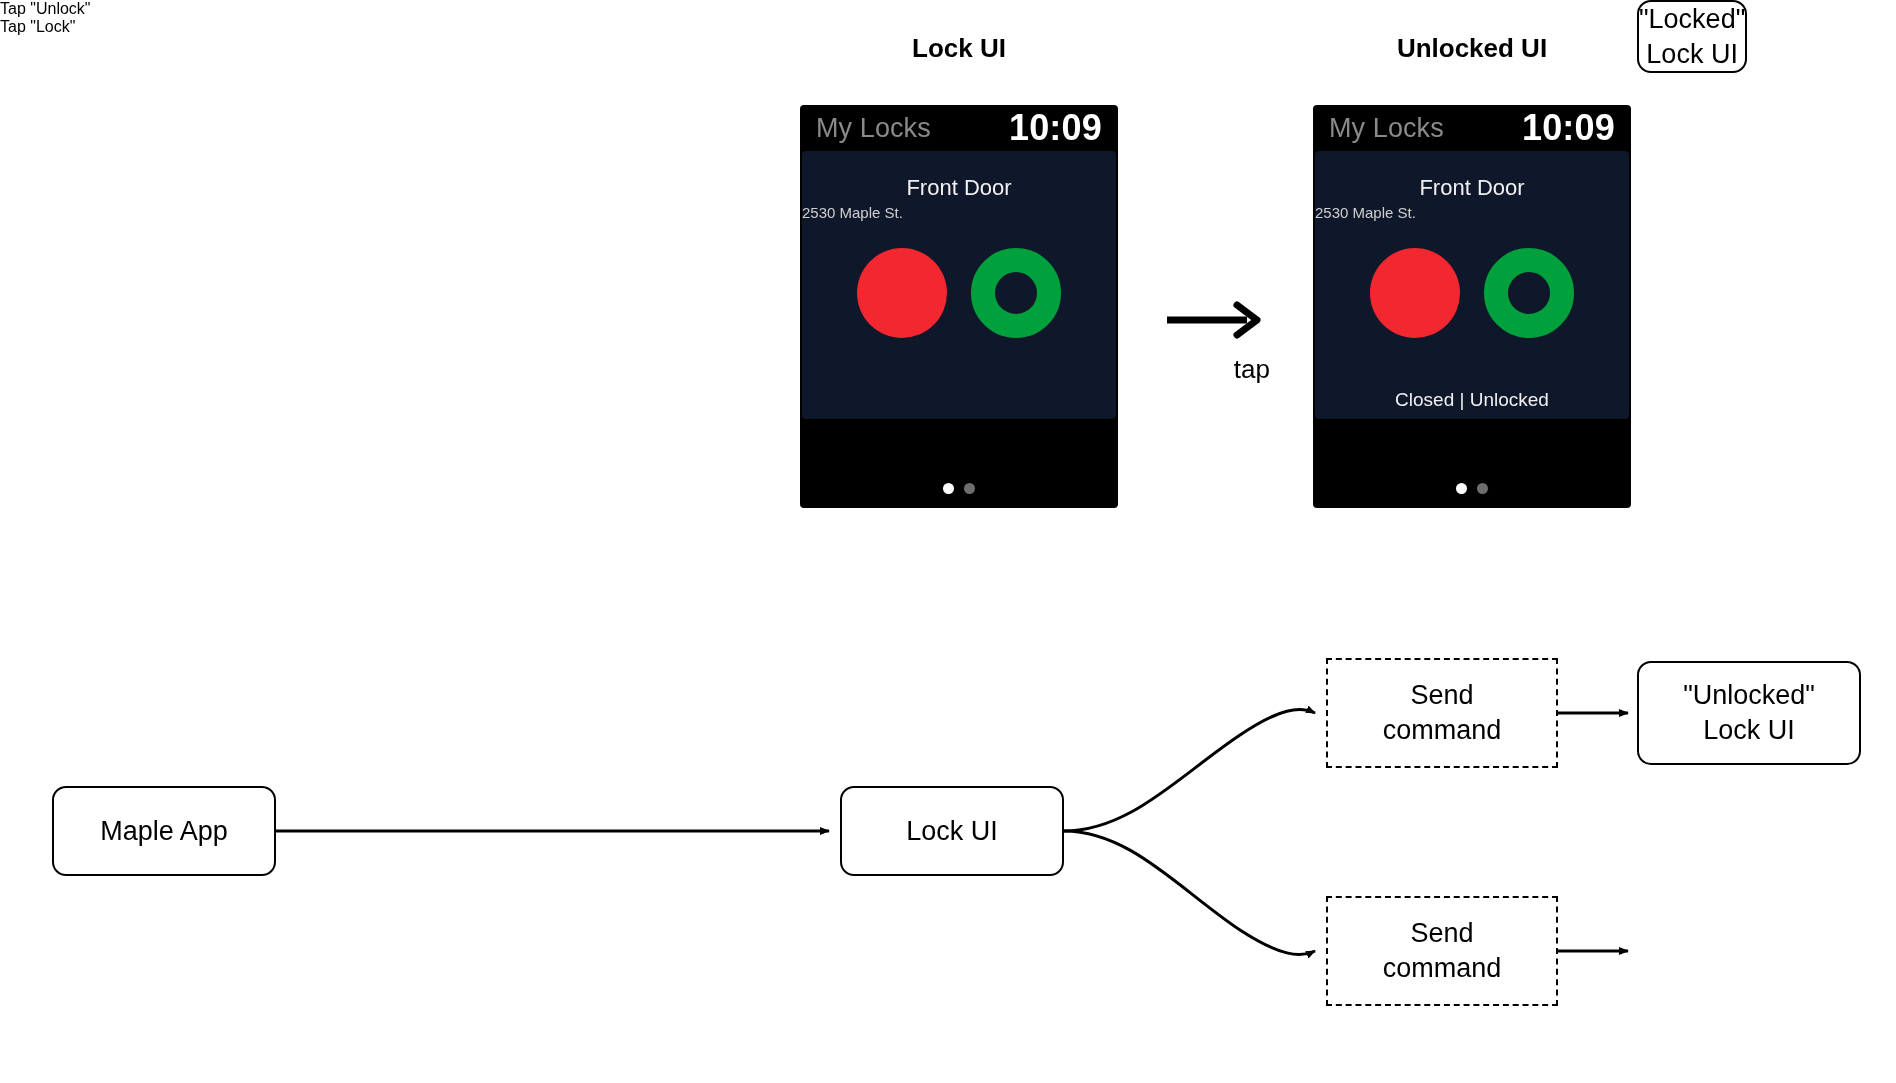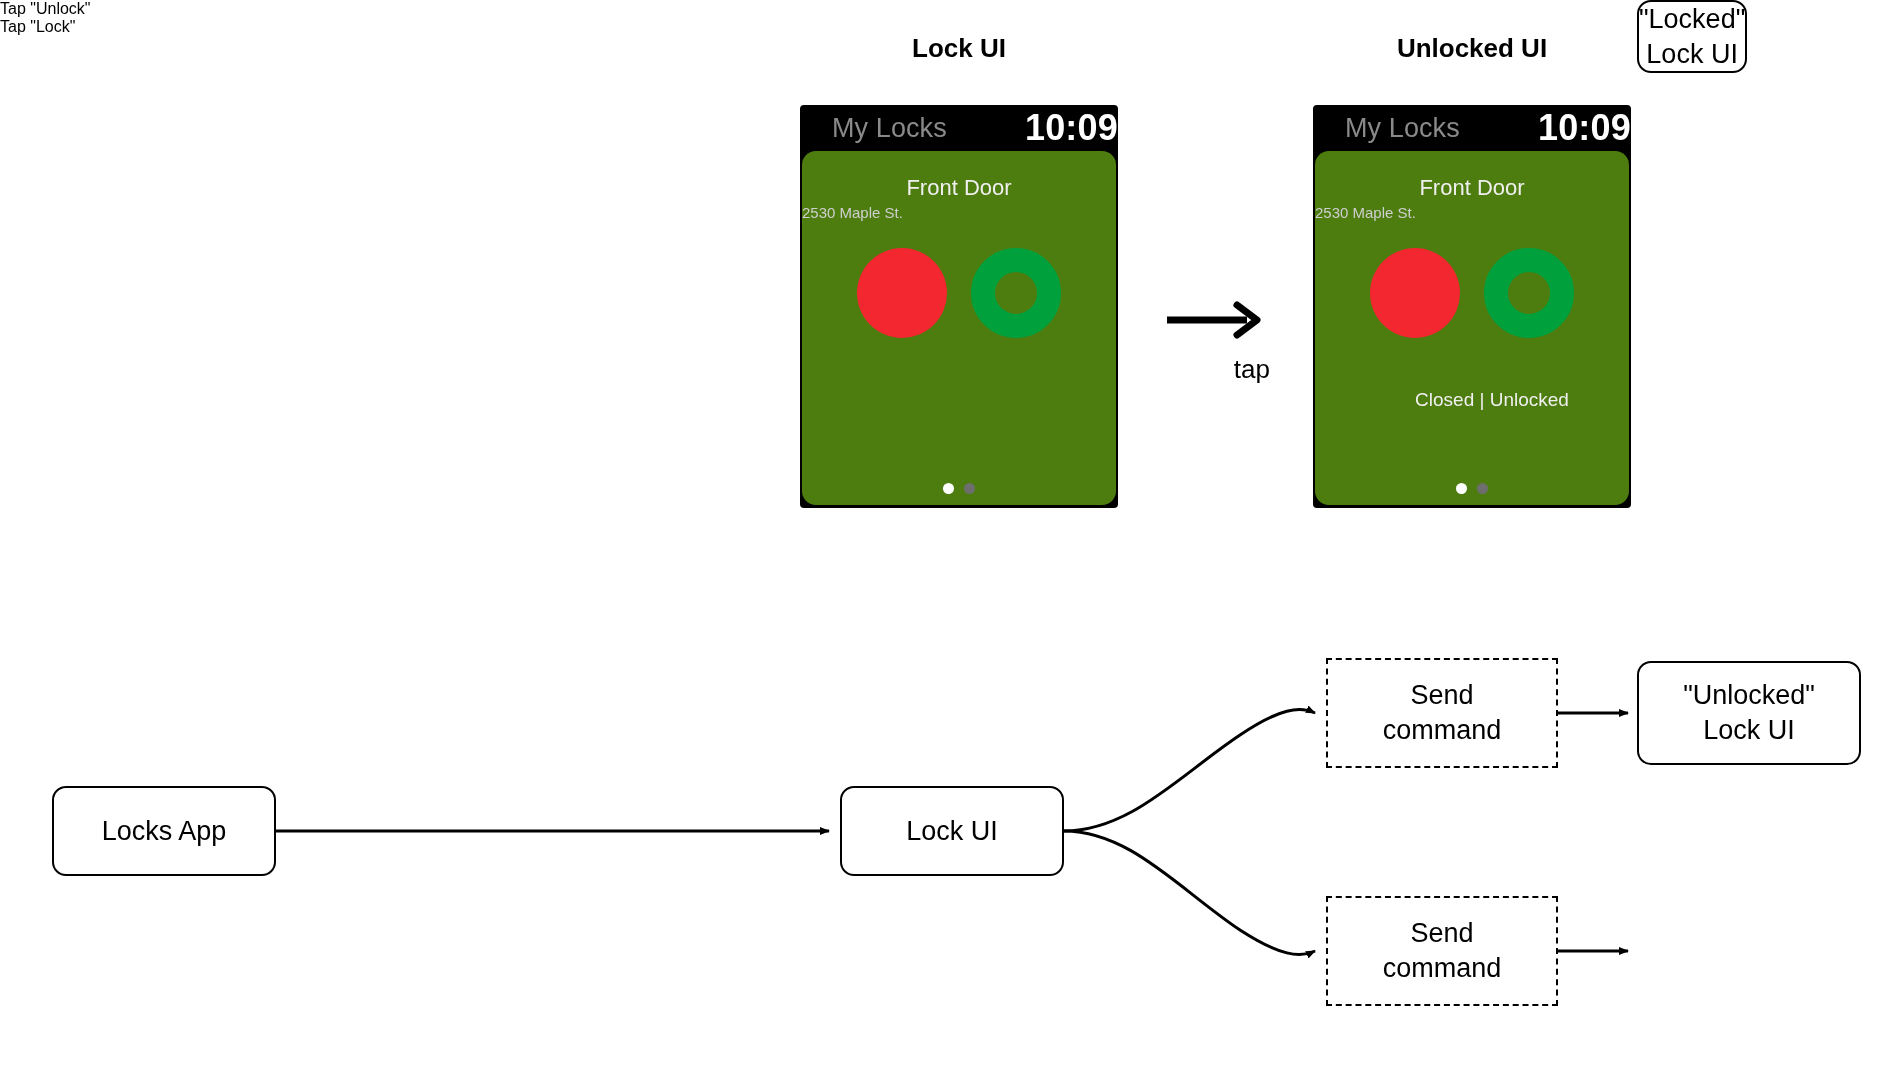--- a/index.html
+++ b/index.html
@@ -34,21 +34,21 @@
     height: 403px;
     background: #000000;
     border-radius: 4px;
     overflow: hidden;
   }
   #watch-lock   { left: 800px;  top: 105px; }
   #watch-unlock { left: 1313px; top: 105px; }
 
   .status-bar {
     position: absolute;
-    left: 16px; top: 0;
+    left: 0; top: 0;
     width: 100%;
     height: 46px;
     display: flex;
     align-items: center;
     justify-content: space-between;
     padding: 0 16px;
     box-sizing: border-box;
   }
   .status-title {
     font-size: 27px;
@@ -60,23 +60,23 @@
     color: #ffffff;
     font-weight: bold;
     letter-spacing: 0.2px;
   }
 
   .watch-card {
     position: absolute;
     left: 2px;
     top: 46px;
     width: 314px;
-    height: 354px;
-    background: #4d7c0f;
-    border-radius: 14px;
+    height: 268px;
+    background: #0f172a;
+    border-radius: 4px;
     box-sizing: border-box;
   }
 
   .lock-name {
     position: absolute;
     top: 24px;
     left: 0;
     width: 100%;
     text-align: center;
     font-size: 22px;
@@ -114,21 +114,20 @@
   }
 
   .lock-status {
     position: absolute;
     top: 238px;
     left: 0;
     width: 100%;
     text-align: center;
     font-size: 19px;
     color: #f0f0f0;
-    padding-left: 20px;
   }
 
   .page-dots {
     position: absolute;
     bottom: 14px;
     left: 0;
     width: 100%;
     display: flex;
     justify-content: center;
     gap: 10px;
@@ -257,21 +256,21 @@
 
   <path d="M 1064 831 C 1130 831, 1180 775, 1240 735 C 1280 708, 1300 706, 1315 713" fill="none" stroke="#000" stroke-width="3" marker-end="url(#arrowhead)"></path>
 
   <path d="M 1064 831 C 1130 831, 1180 890, 1240 930 C 1280 956, 1300 958, 1315 951" fill="none" stroke="#000" stroke-width="3" marker-end="url(#arrowhead)"></path>
 
   <line x1="1558" y1="713" x2="1628" y2="713" stroke="#000" stroke-width="3" marker-end="url(#arrowhead)"></line>
 
   <line x1="1558" y1="951" x2="1628" y2="951" stroke="#000" stroke-width="3" marker-end="url(#arrowhead)"></line>
 </svg>
 
-<div class="flow-node rounded" id="node-open-app">Locks App</div>
+<div class="flow-node rounded" id="node-open-app">Maple App</div>
 <div class="flow-node rounded" id="node-lock-ui">Lock UI</div>
 <div class="flow-node dashed" id="node-send-unlock">Send<br>command</div>
 <div class="flow-node dashed" id="node-send-lock">Send<br>command</div>
 <div class="flow-node rounded" id="node-unlocked-ui">"Unlocked"<br>Lock UI</div>
 <div class="flow-node rounded" id="node-locked-ui">"Locked"<br>Lock UI</div>
 
 <div class="edge-label" id="label-tap-unlock">Tap "Unlock"</div>
 <div class="edge-label" id="label-tap-lock">Tap "Lock"</div>
 
 </body></html>

